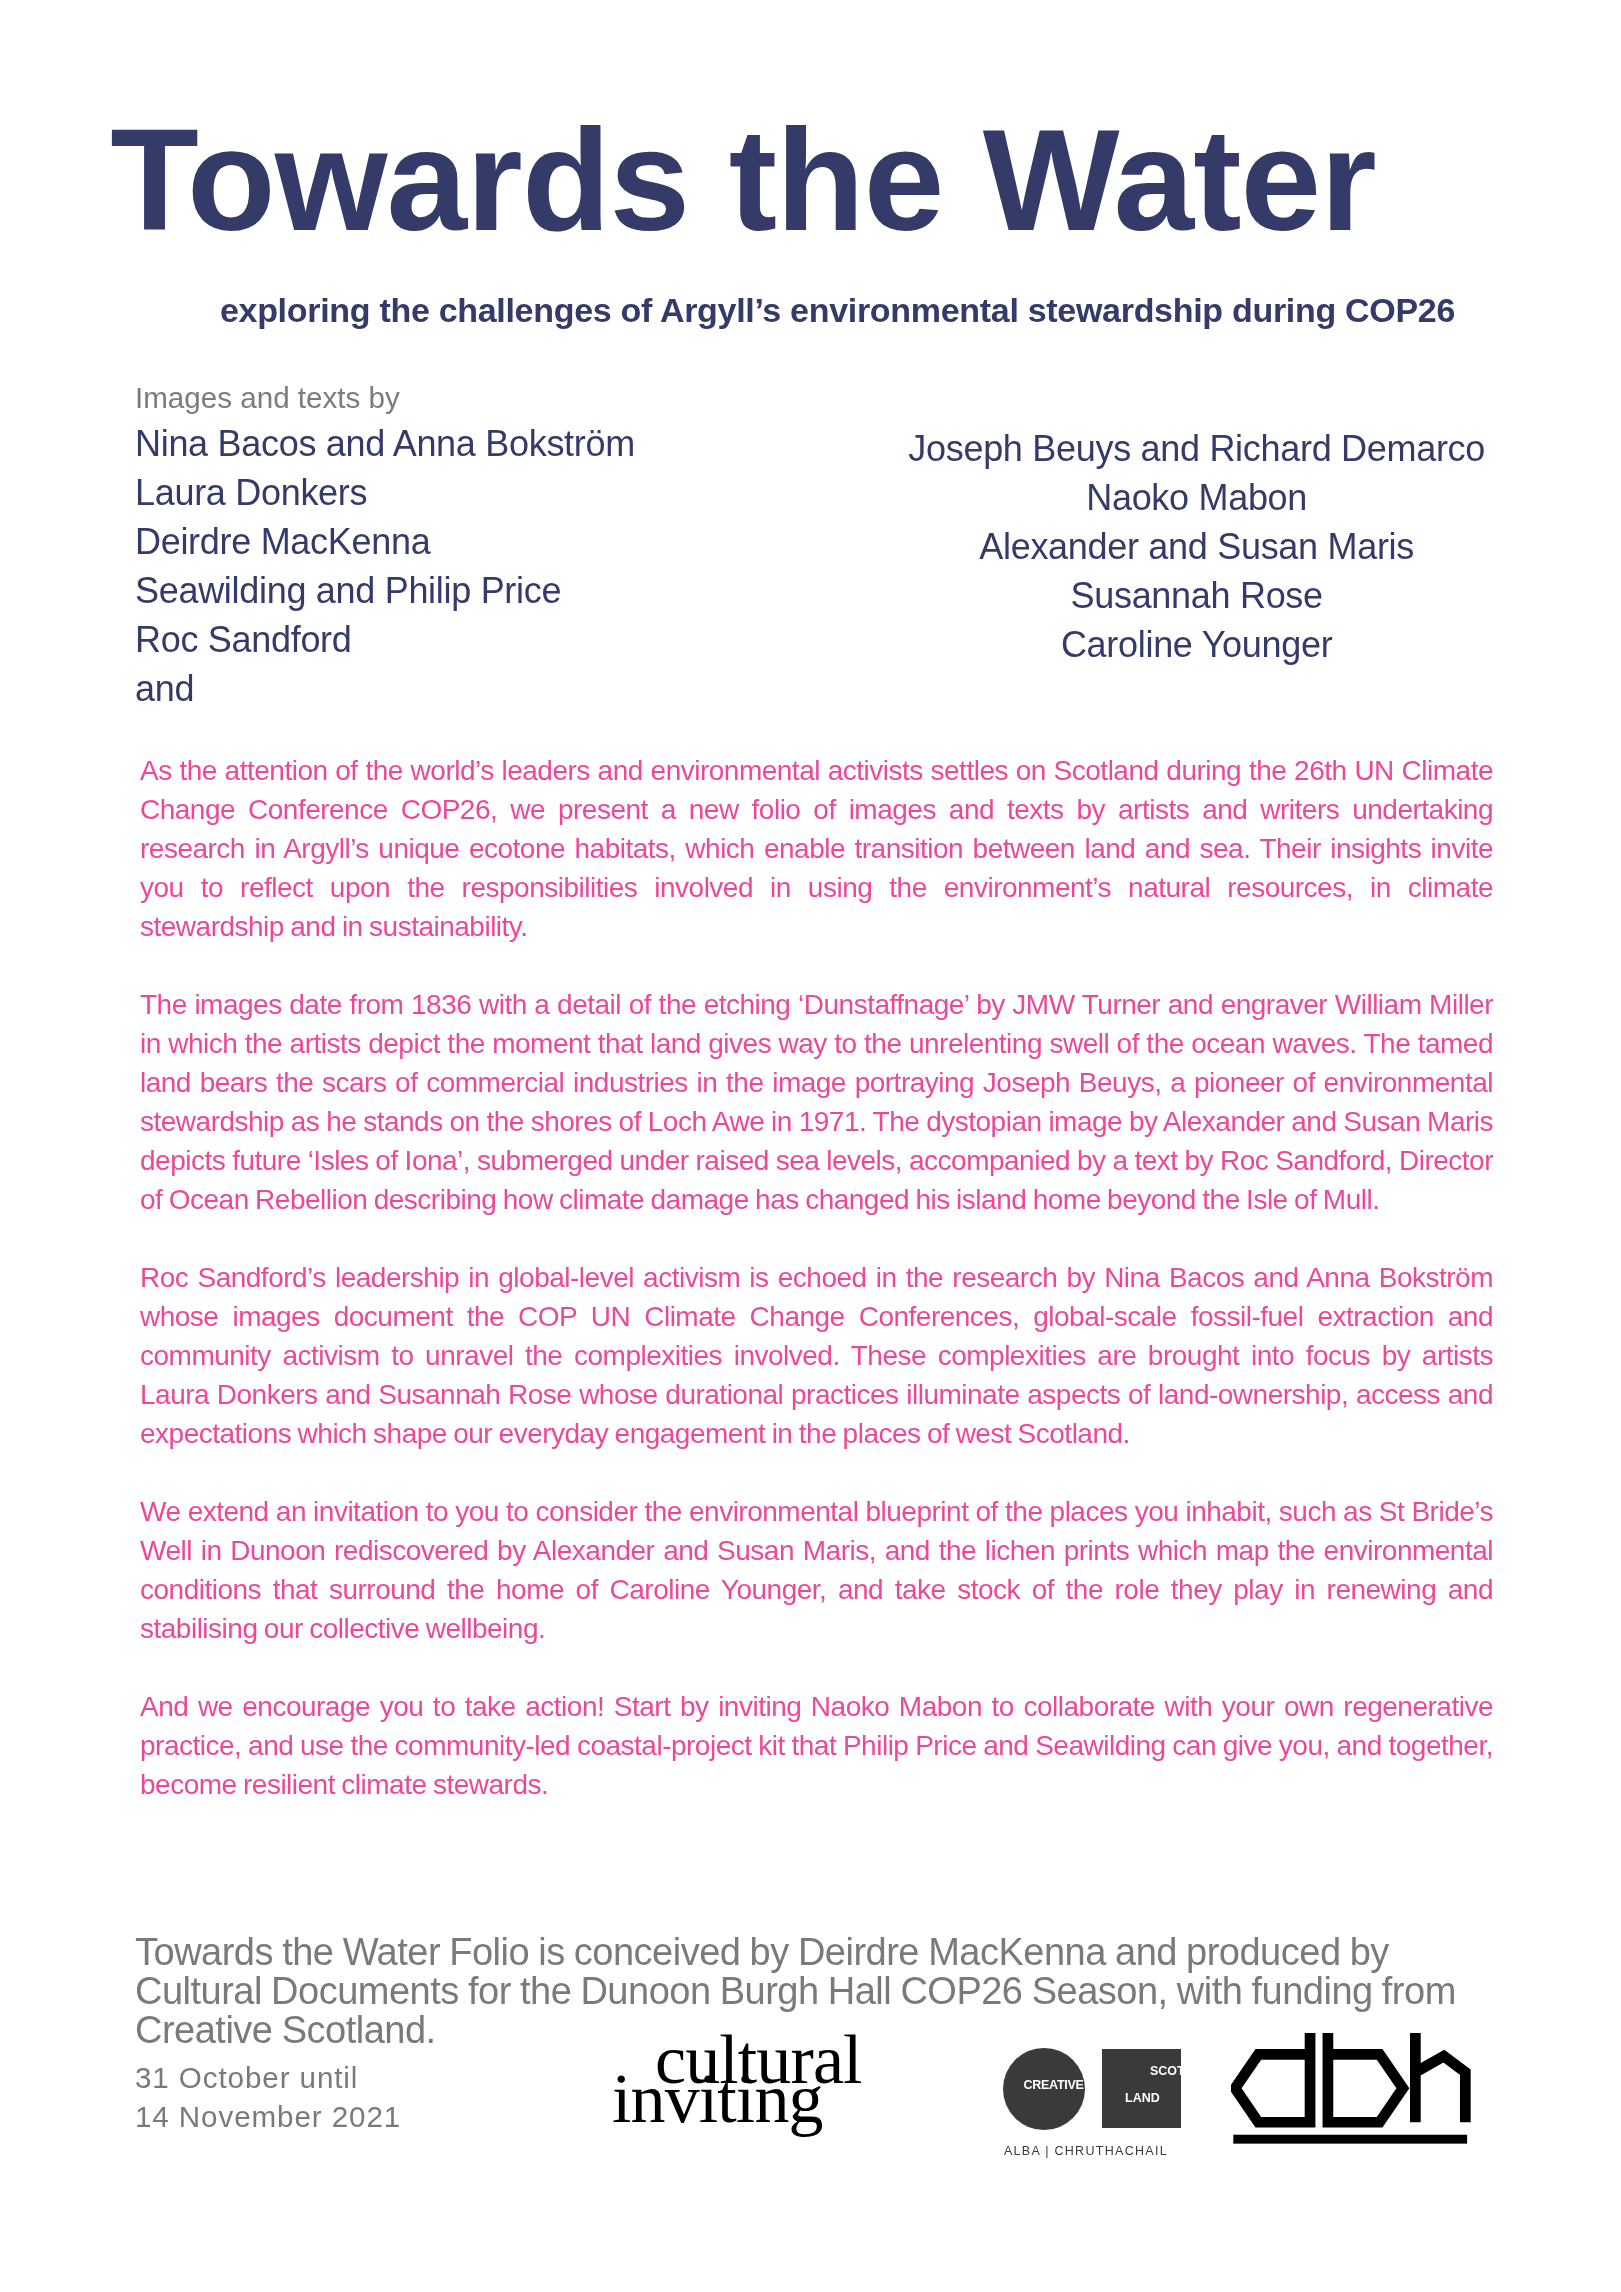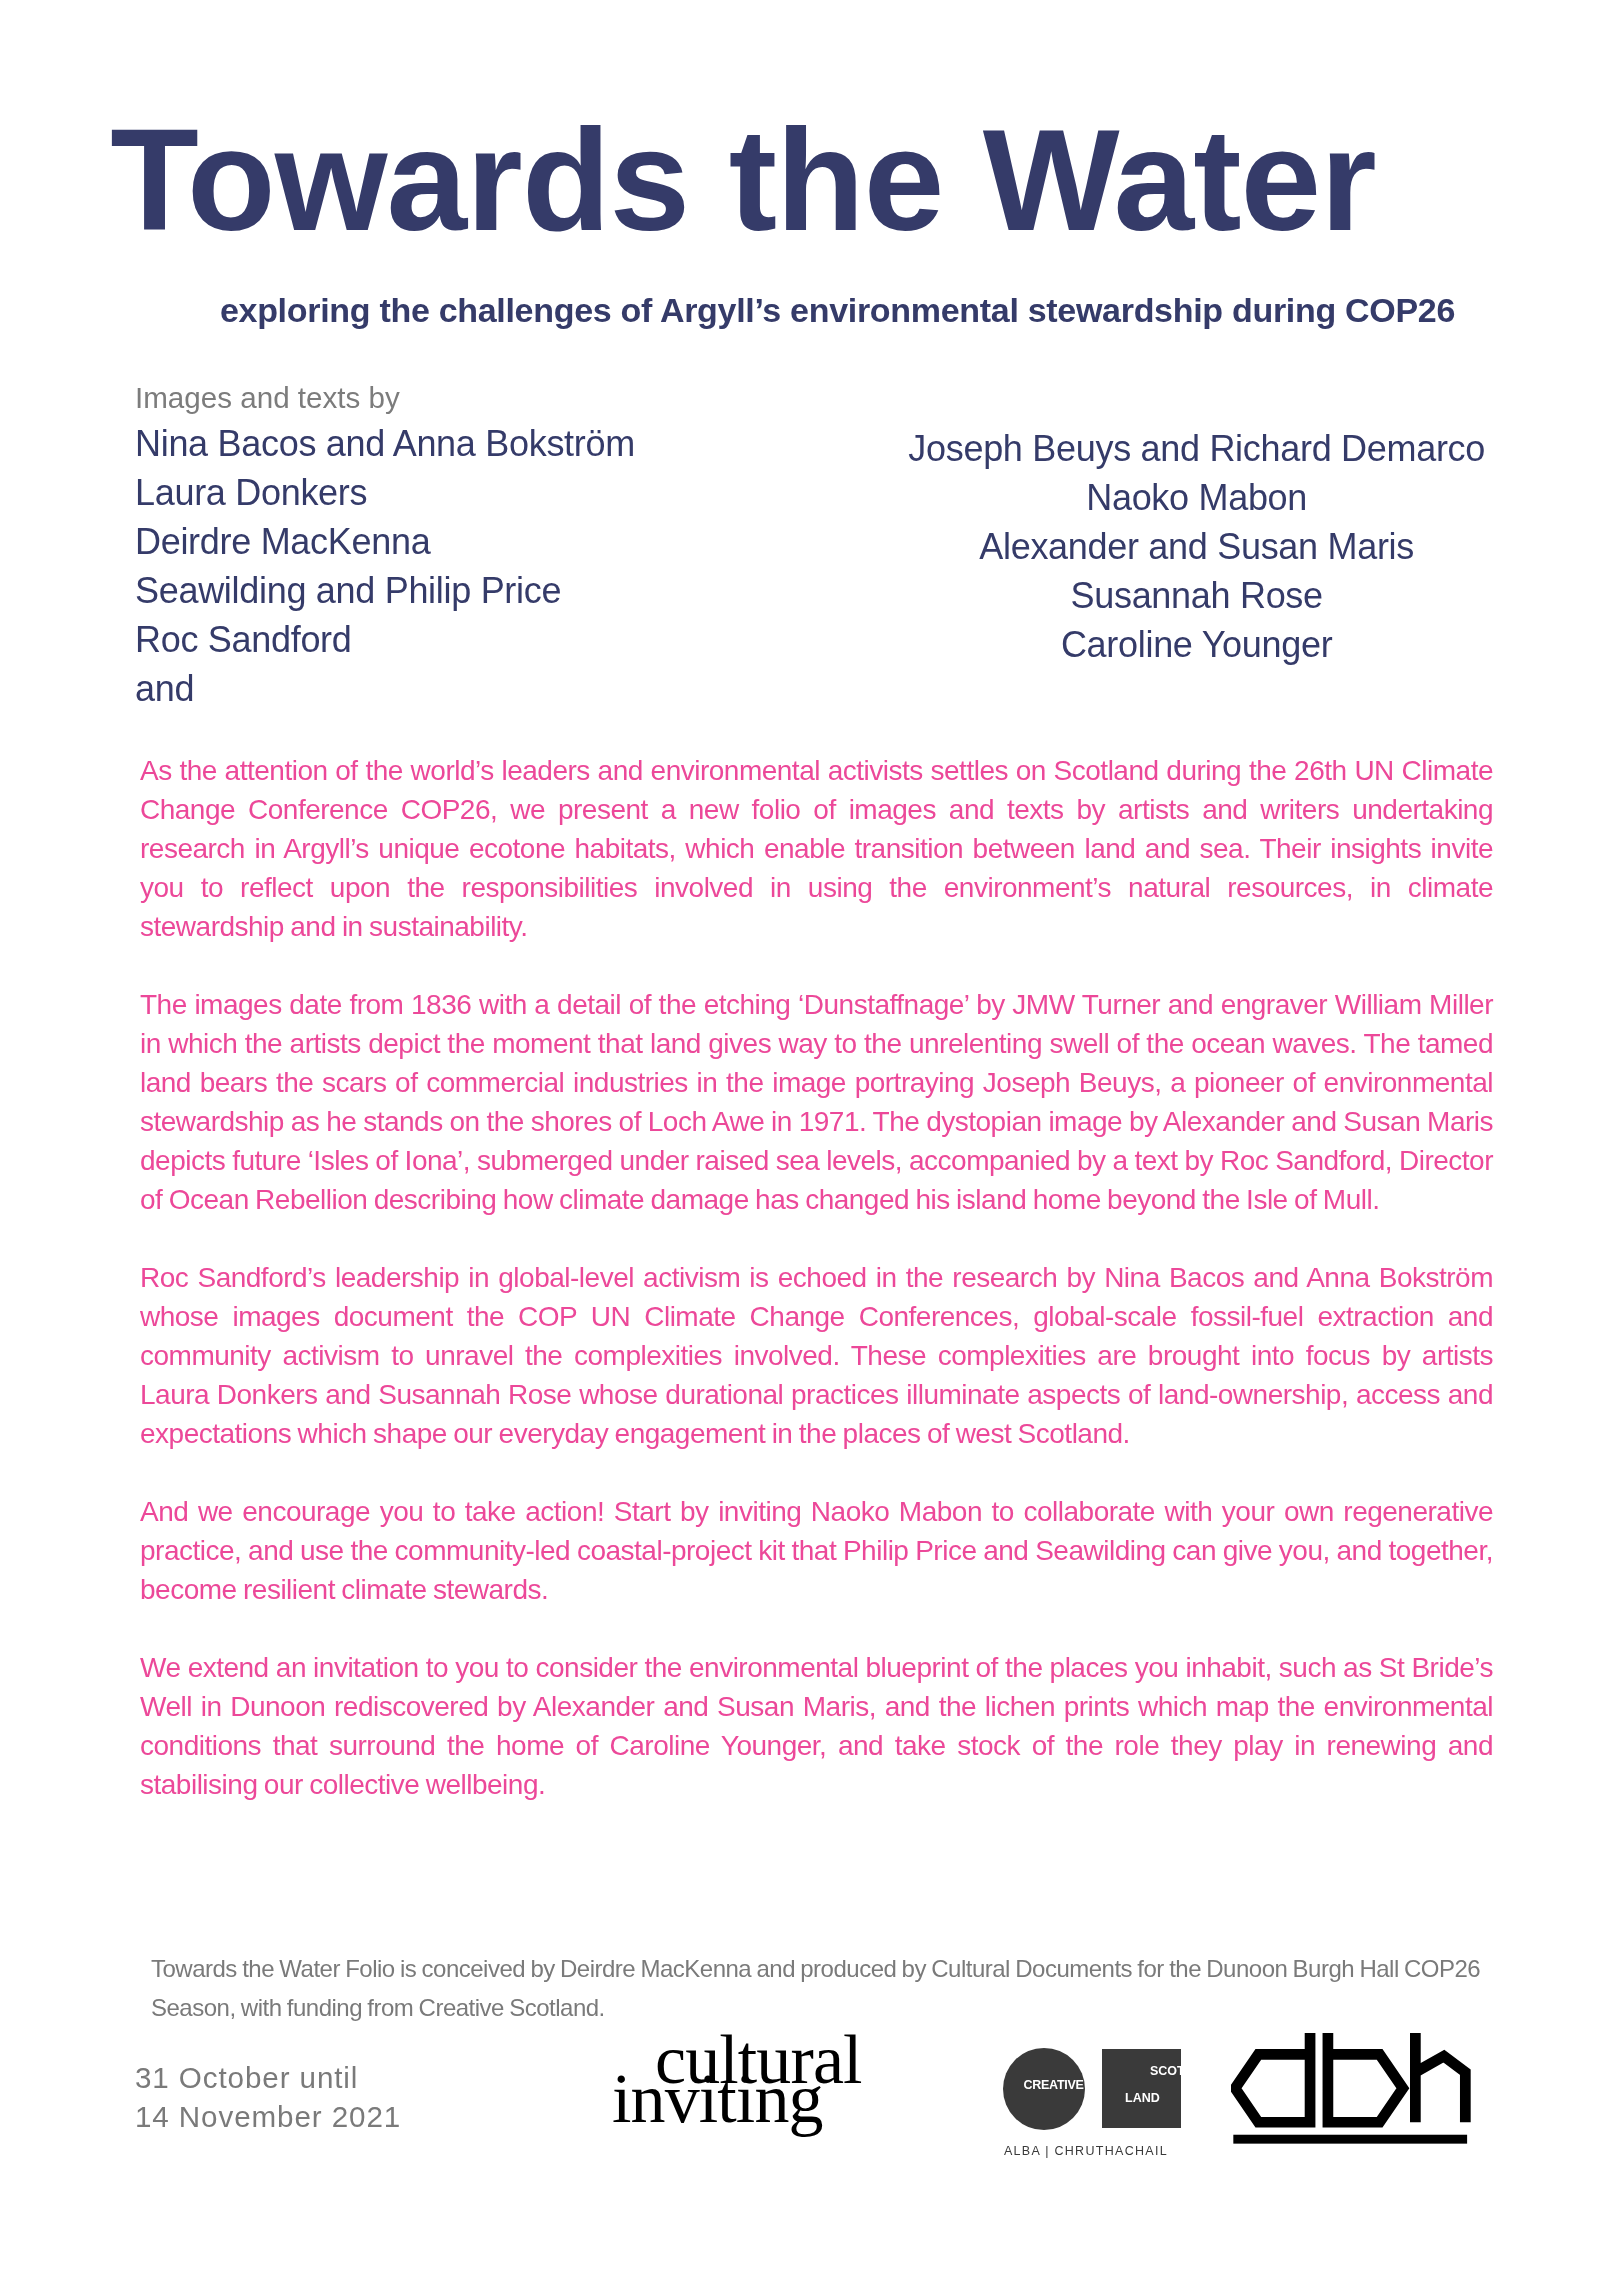--- a/index.html
+++ b/index.html
@@ -87,22 +87,22 @@
       text-align: justify;
       color: #ec4899;
       letter-spacing: -0.5px;
       word-spacing: -0.9px;
     }
     .credit {
       position: absolute;
       left: 135px;
       top: 1933px;
       width: 1358px;
-      margin: 16px;
-      font-size: 24px;
+      margin: 0;
+      font-size: 38px;
       line-height: 39px;
       color: #7a7a7a;
       letter-spacing: -0.5px;
       word-spacing: -0.9px;
     }
     .dates {
       position: absolute;
       left: 135px;
       top: 2058px;
       font-size: 29.6px;
@@ -225,22 +225,22 @@
   <li>Naoko Mabon</li>
   <li>Alexander and Susan Maris</li>
   <li>Susannah Rose</li>
   <li>Caroline Younger</li>
 </ul>
 
 <div class="body-text">
   <p>As the attention of the world’s leaders and environmental activists settles on Scotland during the 26th UN Climate Change Conference COP26, we present a new folio of images and texts by artists and writers undertaking research in Argyll’s unique ecotone habitats, which enable transition between land and sea. Their insights invite you to reflect upon the responsibilities involved in using the environment’s natural resources, in climate stewardship and in sustainability.</p>
   <p>The images date from 1836 with a detail of the etching ‘Dunstaffnage’ by JMW Turner and engraver William Miller in which the artists depict the moment that land gives way to the unrelenting swell of the ocean waves. The tamed land bears the scars of commercial industries in the image portraying Joseph Beuys, a pioneer of environmental stewardship as he stands on the shores of Loch Awe in 1971. The dystopian image by Alexander and Susan Maris depicts future ‘Isles of Iona’, submerged under raised sea levels, accompanied by a text by Roc Sandford, Director of Ocean Rebellion describing how climate damage has changed his island home beyond the Isle of Mull.</p>
   <p>Roc Sandford’s leadership in global-level activism is echoed in the research by Nina Bacos and Anna Bokström whose images document the COP UN Climate Change Conferences, global-scale fossil-fuel extraction and community activism to unravel the complexities involved. These complexities are brought into focus by artists Laura Donkers and Susannah Rose whose durational practices illuminate aspects of land-ownership, access and expectations which shape our everyday engagement in the places of west Scotland.</p>
+  <p>We extend an invitation to you to consider the environmental blueprint of the places you inhabit, such as St Bride’s Well in Dunoon rediscovered by Alexander and Susan Maris, and the lichen prints which map the environmental conditions that surround the home of Caroline Younger, and take stock of the role they play in renewing and stabilising our collective wellbeing.</p>
   <p>And we encourage you to take action! Start by inviting Naoko Mabon to collaborate with your own regenerative practice, and use the community-led coastal-project kit that Philip Price and Seawilding can give you, and together, become resilient climate stewards.</p>
-  <p>We extend an invitation to you to consider the environmental blueprint of the places you inhabit, such as St Bride’s Well in Dunoon rediscovered by Alexander and Susan Maris, and the lichen prints which map the environmental conditions that surround the home of Caroline Younger, and take stock of the role they play in renewing and stabilising our collective wellbeing.</p>
 </div>
 
 <p class="credit">Towards the Water Folio is conceived by Deirdre MacKenna and produced by Cultural Documents for the Dunoon Burgh Hall COP26 Season, with funding from Creative Scotland.</p>
 
 <div class="dates">
   <div>31 October until</div>
   <div>14 November 2021</div>
 </div>
 
 <div class="logo-cd">

